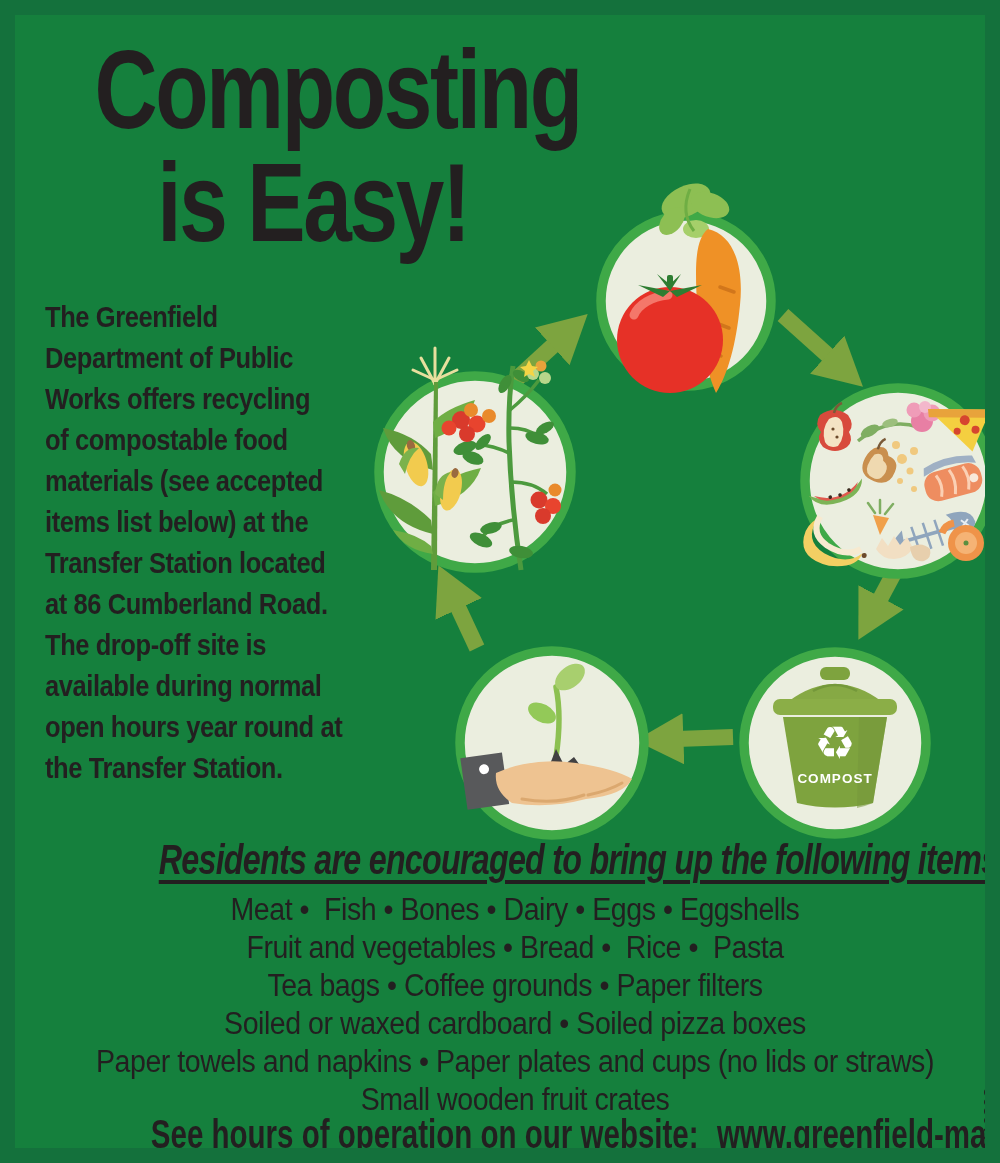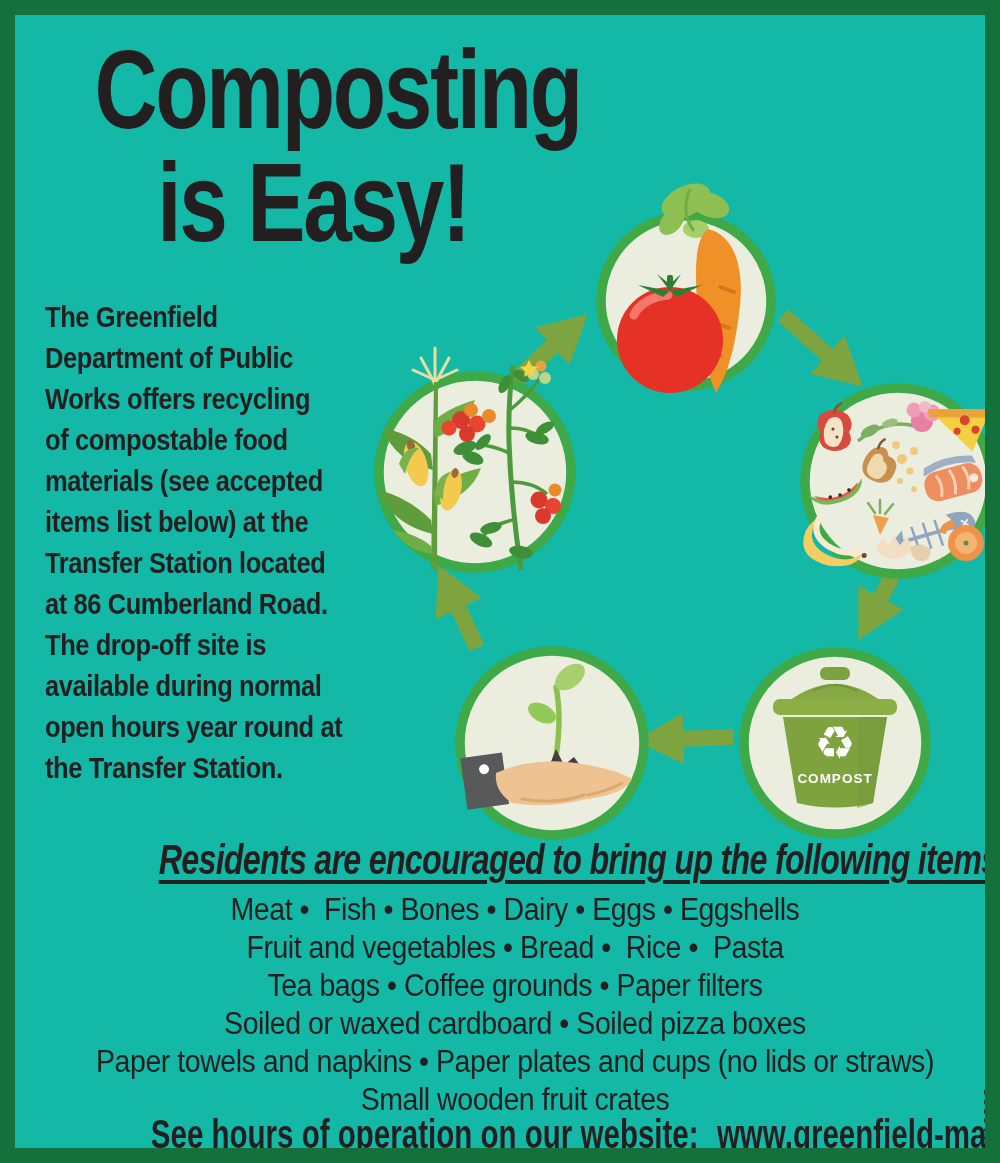--- a/index.html
+++ b/index.html
@@ -1,19 +1,19 @@
 <!DOCTYPE html>
 <html><head>
 <meta charset="utf-8">
 <style>
   html,body{margin:0;padding:0;background:#888;}
   .poster{
     position:relative;
     width:1000px;height:1163px;
-    background:#14b8a6;
+    background:#15803d;
     border:15px solid #14713c;
     box-sizing:border-box;
     overflow:hidden;
     font-family:"Liberation Sans","DejaVu Sans",sans-serif;
     color:#231f20;
   }
   .title{
     position:absolute;left:18px;top:18px;width:560px;
     text-align:center;font-weight:bold;
     font-size:112px;line-height:113px;letter-spacing:-3px;

